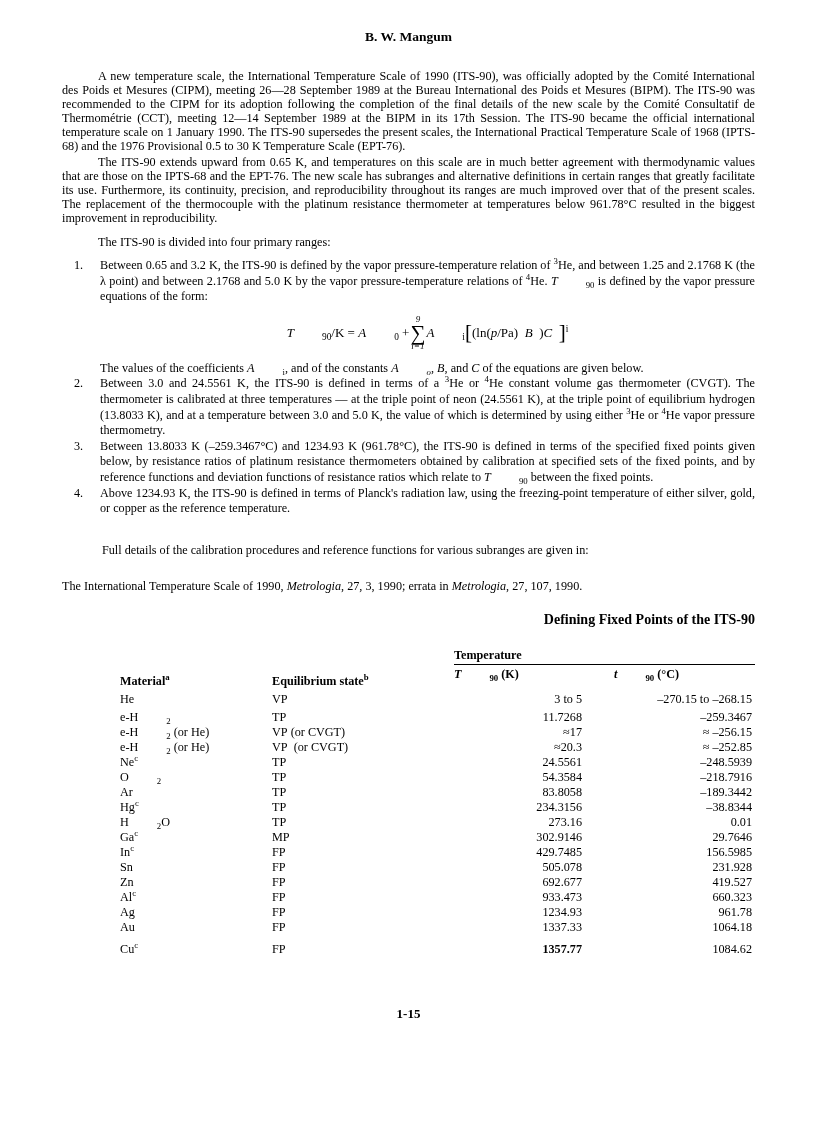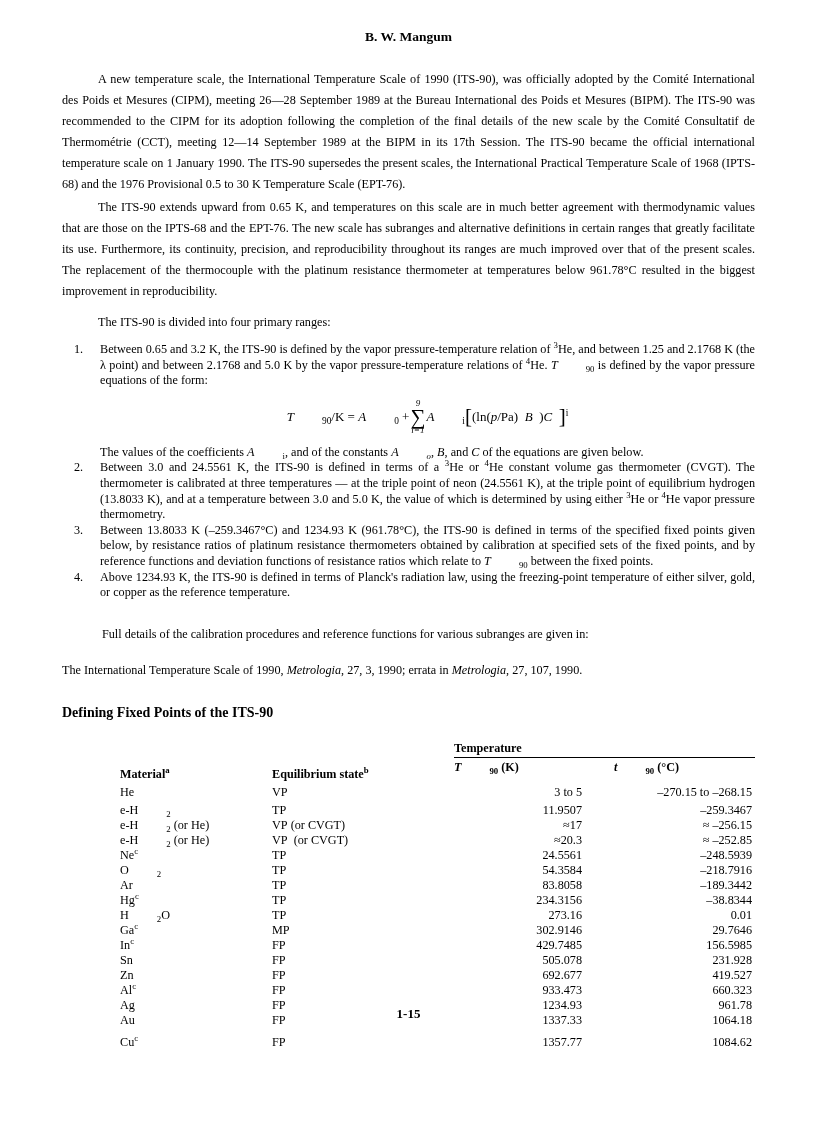--- a/index.html
+++ b/index.html
@@ -30,21 +30,21 @@
     margin-top: 88px;
   }
   .author {
     text-align: center;
     font-weight: bold;
     font-size: 13.5px;
     margin-top: 29px;
   }
   p.body {
     font-size: 12.2px;
-    line-height: 21px;
+    line-height: 14px;
     text-align: justify;
     margin: 0;
     text-indent: 36px;
   }
   p.p1 { margin-top: 24px; }
   p.p2 { margin-top: 2px; }
   p.p3 { margin-top: 10px; }
 
   ol.ranges {
     margin: 9px 0 0 0;
@@ -86,24 +86,24 @@
     margin-top: 26px;
   }
   .citation {
     font-size: 12.2px;
     line-height: 15.6px;
     margin: 0;
     margin-top: 21px;
     text-indent: 0;
   }
   .table-title {
-    text-align: left;
+    text-align: right;
     font-weight: bold;
     font-size: 14px;
-    margin-top: 26px;
+    margin-top: 17px;
   }
   table.fixed-points {
     border-collapse: collapse;
     margin-top: 20px;
     width: 100%;
     font-size: 12.2px;
   }
   table.fixed-points th {
     font-weight: bold;
     text-align: left;
@@ -250,21 +250,21 @@
     <tbody>
         <tr style="height: 21px;">
           <td class="cell mat-cell">He</td>
           <td class="cell">VP</td>
           <td class="num" style="padding-right: 32px;">3 to 5</td>
           <td class="num" style="padding-right: 3px;">–270.15 to –268.15</td>
         </tr>
         <tr>
           <td class="cell mat-cell">e-H<sub>2</sub></td>
           <td class="cell">TP</td>
-          <td class="num" style="padding-right: 32px;">11.9507</td>
+          <td class="num" style="padding-right: 32px;">11.7268</td>
           <td class="num" style="padding-right: 3px;">–259.3467</td>
         </tr>
         <tr>
           <td class="cell mat-cell">e-H<sub>2</sub> (or He)</td>
           <td class="cell">VP&nbsp;(or&nbsp;CVGT)</td>
           <td class="num" style="padding-right: 32px;">≈17</td>
           <td class="num" style="padding-right: 3px;">≈ –256.15</td>
         </tr>
         <tr>
           <td class="cell mat-cell">e-H<sub>2</sub> (or He)</td>
@@ -340,21 +340,21 @@
         </tr>
         <tr>
           <td class="cell mat-cell">Au</td>
           <td class="cell">FP</td>
           <td class="num" style="padding-right: 32px;">1337.33</td>
           <td class="num" style="padding-right: 3px;">1064.18</td>
         </tr>
         <tr class="row-gap">
           <td class="cell mat-cell">Cu<sup>c</sup></td>
           <td class="cell">FP</td>
-          <td class="num" style="padding-right: 32px;">1357.77</td>
+          <td class="num" style="padding-right: 32px; font-weight: bold;">1357.77</td>
           <td class="num" style="padding-right: 3px;">1084.62</td>
         </tr>
       </tbody>
   </table>
 
   <div class="pagenum"><b>1-15</b></div>
 
 </div>
 
 </body></html>

